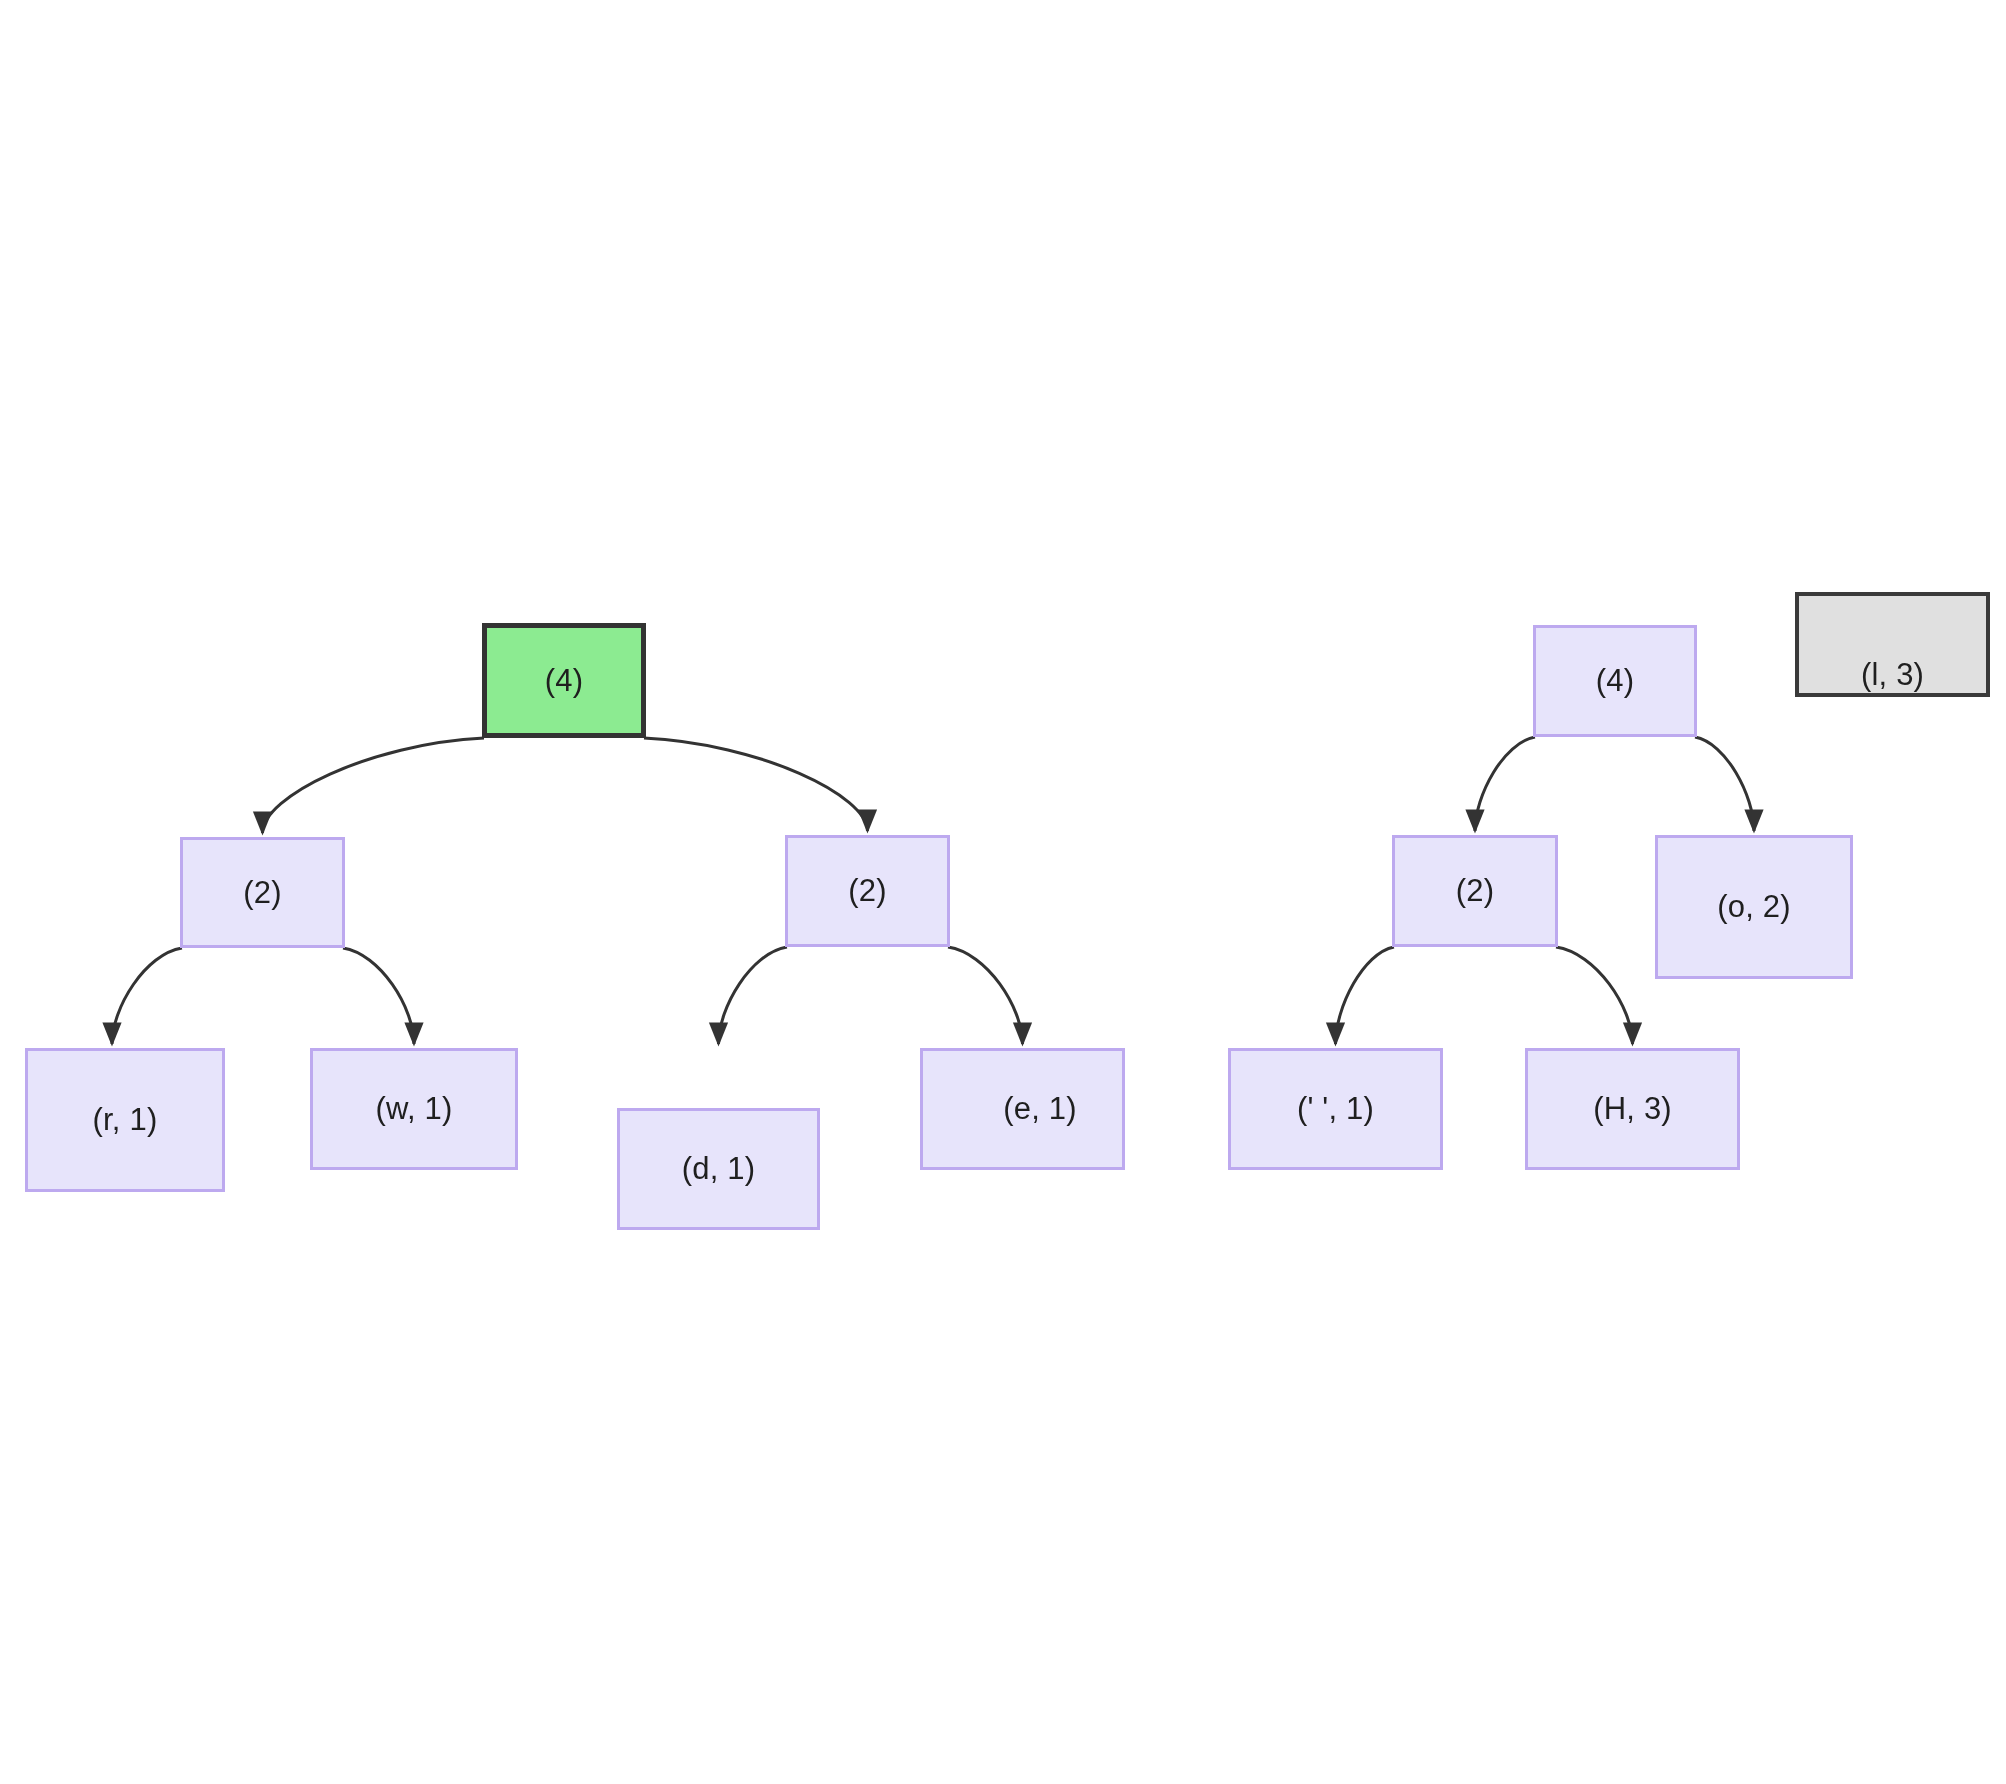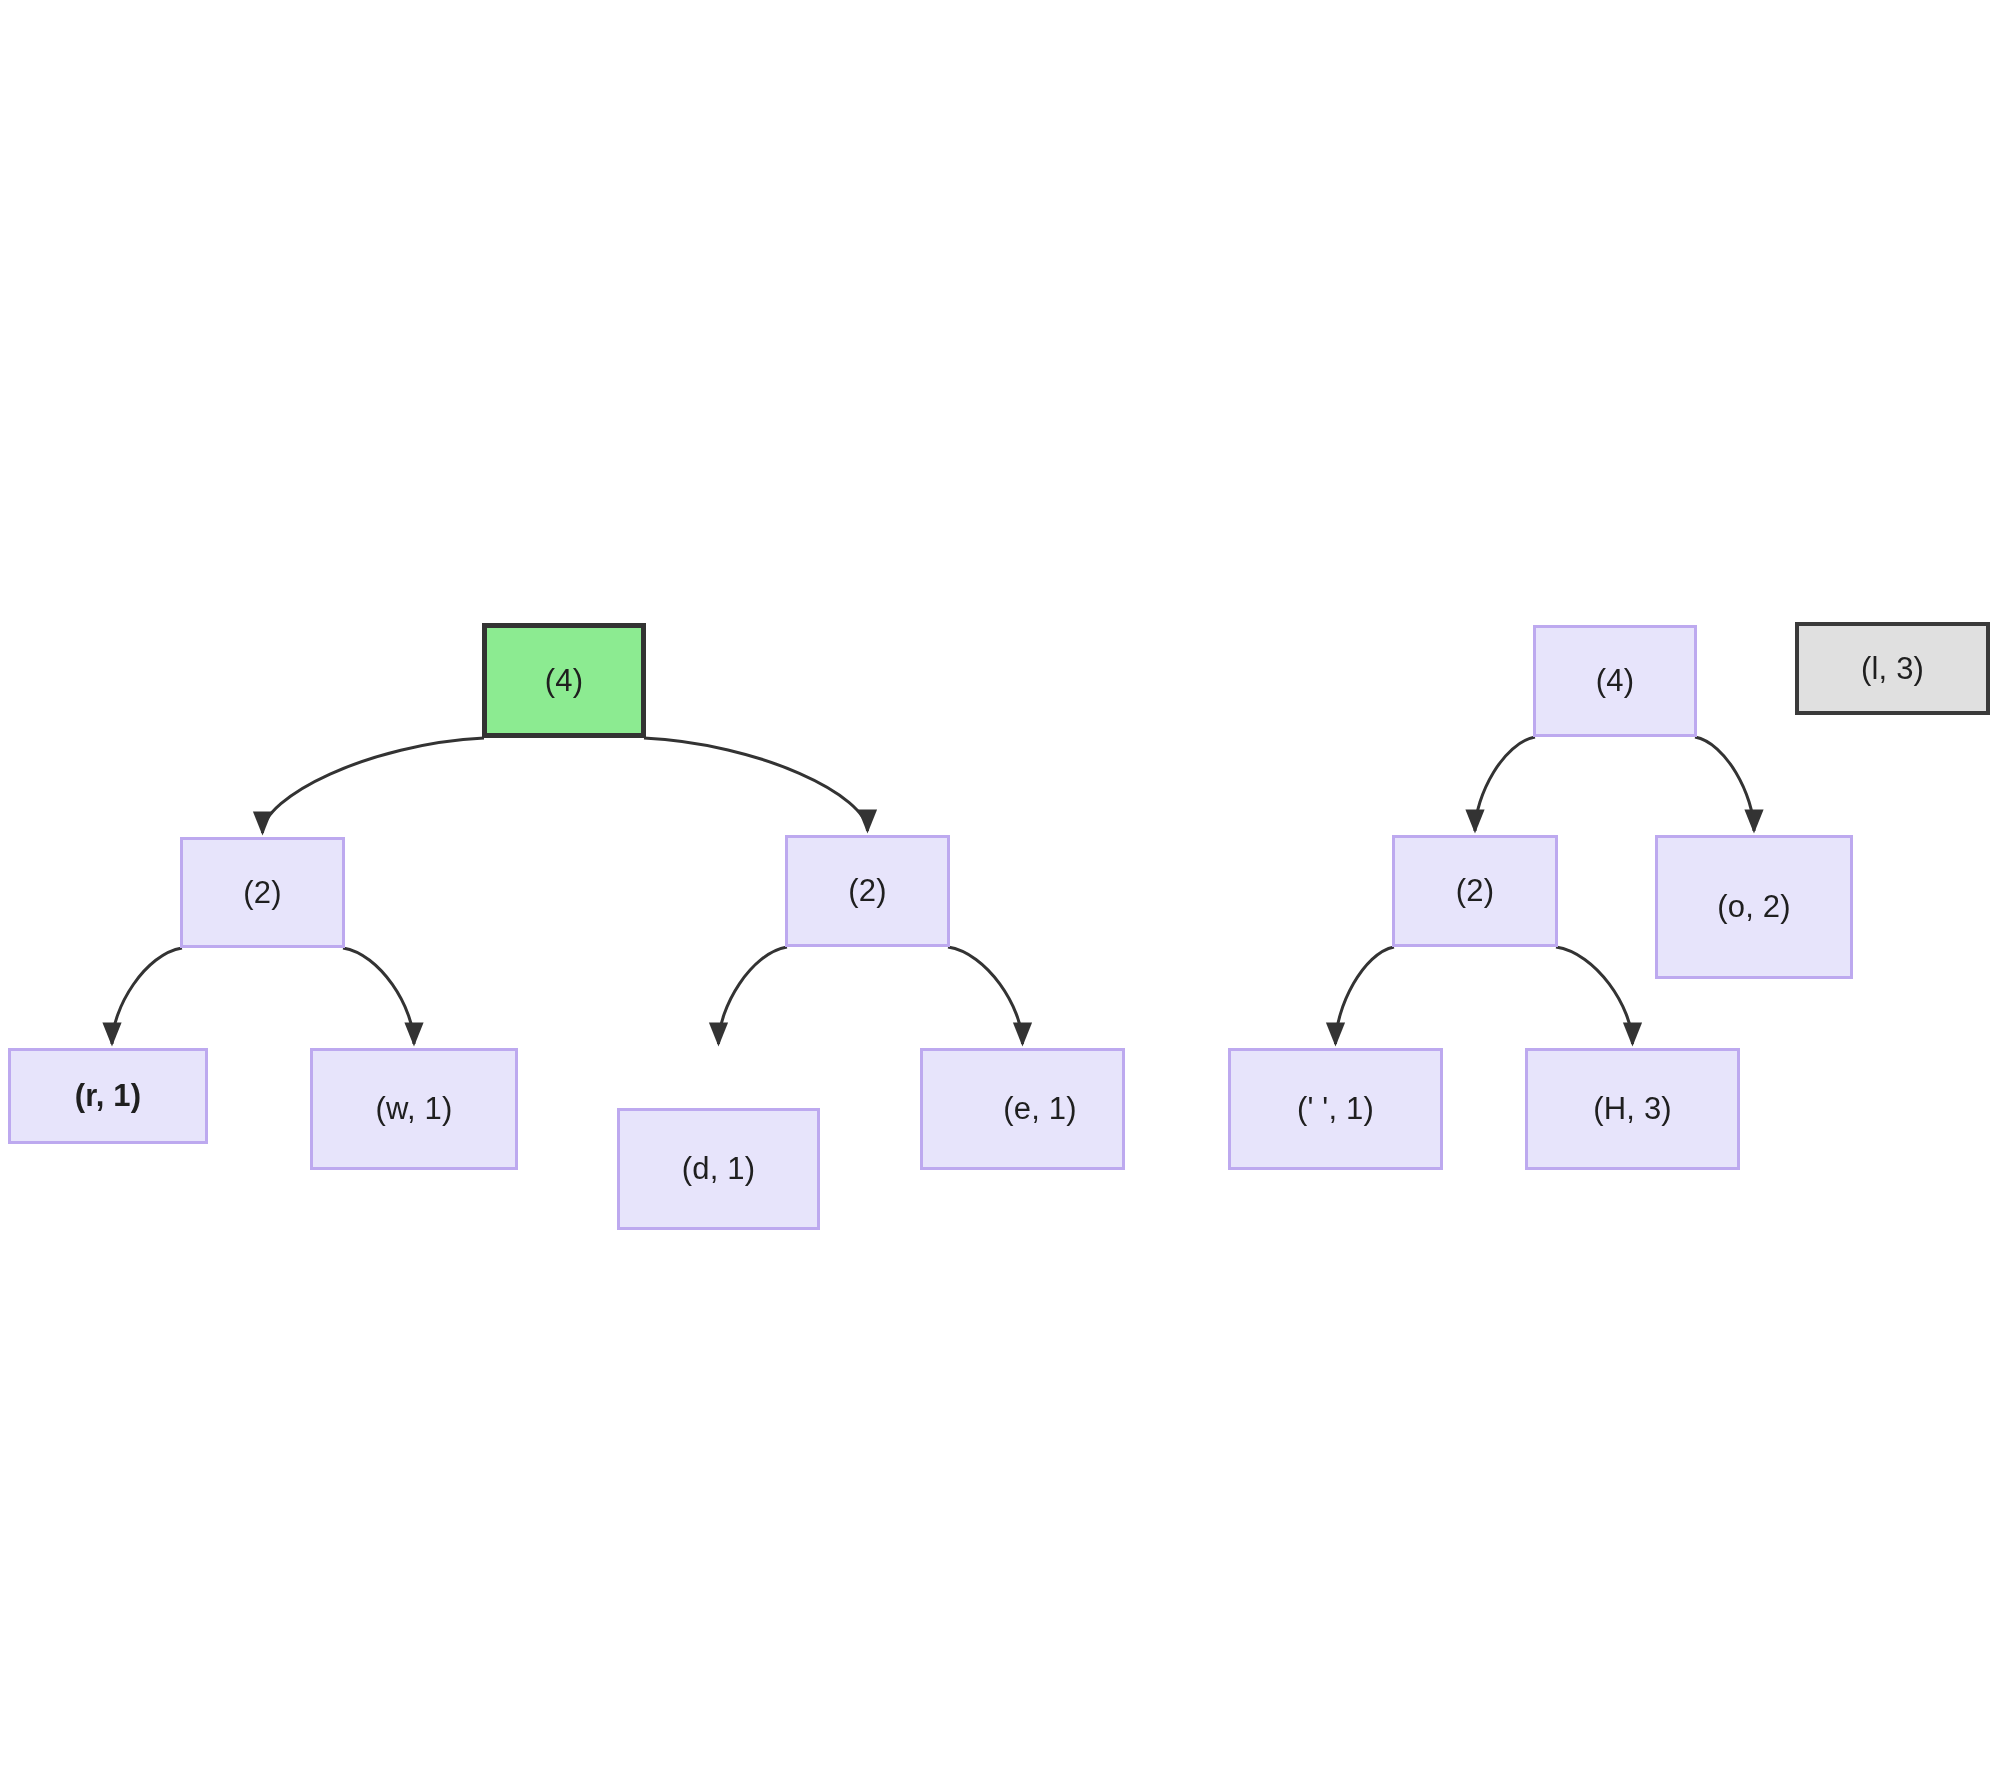--- a/index.html
+++ b/index.html
@@ -72,24 +72,24 @@
       <path d="M 948 947 C 986.74 952.82, 1022.5 1007.14, 1022.5 1044" fill="none" stroke="#333333" stroke-width="3" marker-end="url(#arrowhead)"></path>
       <path d="M 1535 737 C 1503.8 742.64, 1475 795.28, 1475 831" fill="none" stroke="#333333" stroke-width="3" marker-end="url(#arrowhead)"></path>
       <path d="M 1695 737 C 1725.68 742.64, 1754 795.28, 1754 831" fill="none" stroke="#333333" stroke-width="3" marker-end="url(#arrowhead)"></path>
       <path d="M 1394 947 C 1363.58 952.82, 1335.5 1007.14, 1335.5 1044" fill="none" stroke="#333333" stroke-width="3" marker-end="url(#arrowhead)"></path>
       <path d="M 1556 947 C 1595.78 952.82, 1632.5 1007.14, 1632.5 1044" fill="none" stroke="#333333" stroke-width="3" marker-end="url(#arrowhead)"></path>
     </svg>
   <div id="node-layer">
       <div class="node highlight" style="left: 482px; top: 623px; width: 164px; height: 115px;"><span>(4)</span></div>
       <div class="node internal" style="left: 180px; top: 837px; width: 165px; height: 111px;"><span>(2)</span></div>
       <div class="node internal" style="left: 785px; top: 835px; width: 165px; height: 112px;"><span>(2)</span></div>
-      <div class="node leaf" style="left: 8px; top: 1048px; width: 200px; height: 96px; font-weight: bold;"><span>(r, 1)</span></div>
+      <div class="node leaf" style="left: 25px; top: 1048px; width: 200px; height: 144px;"><span>(r, 1)</span></div>
       <div class="node leaf" style="left: 310px; top: 1048px; width: 208px; height: 122px; align-items: center;"><span>(w, 1)</span></div>
       <div class="node leaf" style="left: 617px; top: 1108px; width: 203px; height: 122px;"><span>(d, 1)</span></div>
       <div class="node leaf" style="left: 920px; top: 1048px; width: 205px; height: 122px; padding-left: 35px;"><span>(e, 1)</span></div>
       <div class="node internal" style="left: 1533px; top: 625px; width: 164px; height: 112px;"><span>(4)</span></div>
       <div class="node internal" style="left: 1392px; top: 835px; width: 166px; height: 112px;"><span>(2)</span></div>
       <div class="node leaf" style="left: 1655px; top: 835px; width: 198px; height: 144px;"><span>(o, 2)</span></div>
       <div class="node leaf" style="left: 1228px; top: 1048px; width: 215px; height: 122px;"><span>(' ', 1)</span></div>
       <div class="node leaf" style="left: 1525px; top: 1048px; width: 215px; height: 122px;"><span>(H, 3)</span></div>
-      <div class="node dim" style="left: 1795px; top: 622px; width: 195px; height: 93px;"><span>(l, 3)</span></div>
+      <div class="node dim" style="left: 1795px; top: 592px; width: 195px; height: 105px; align-items: flex-end;"><span>(l, 3)</span></div>
     </div>
 </div>
 
 </body></html>

